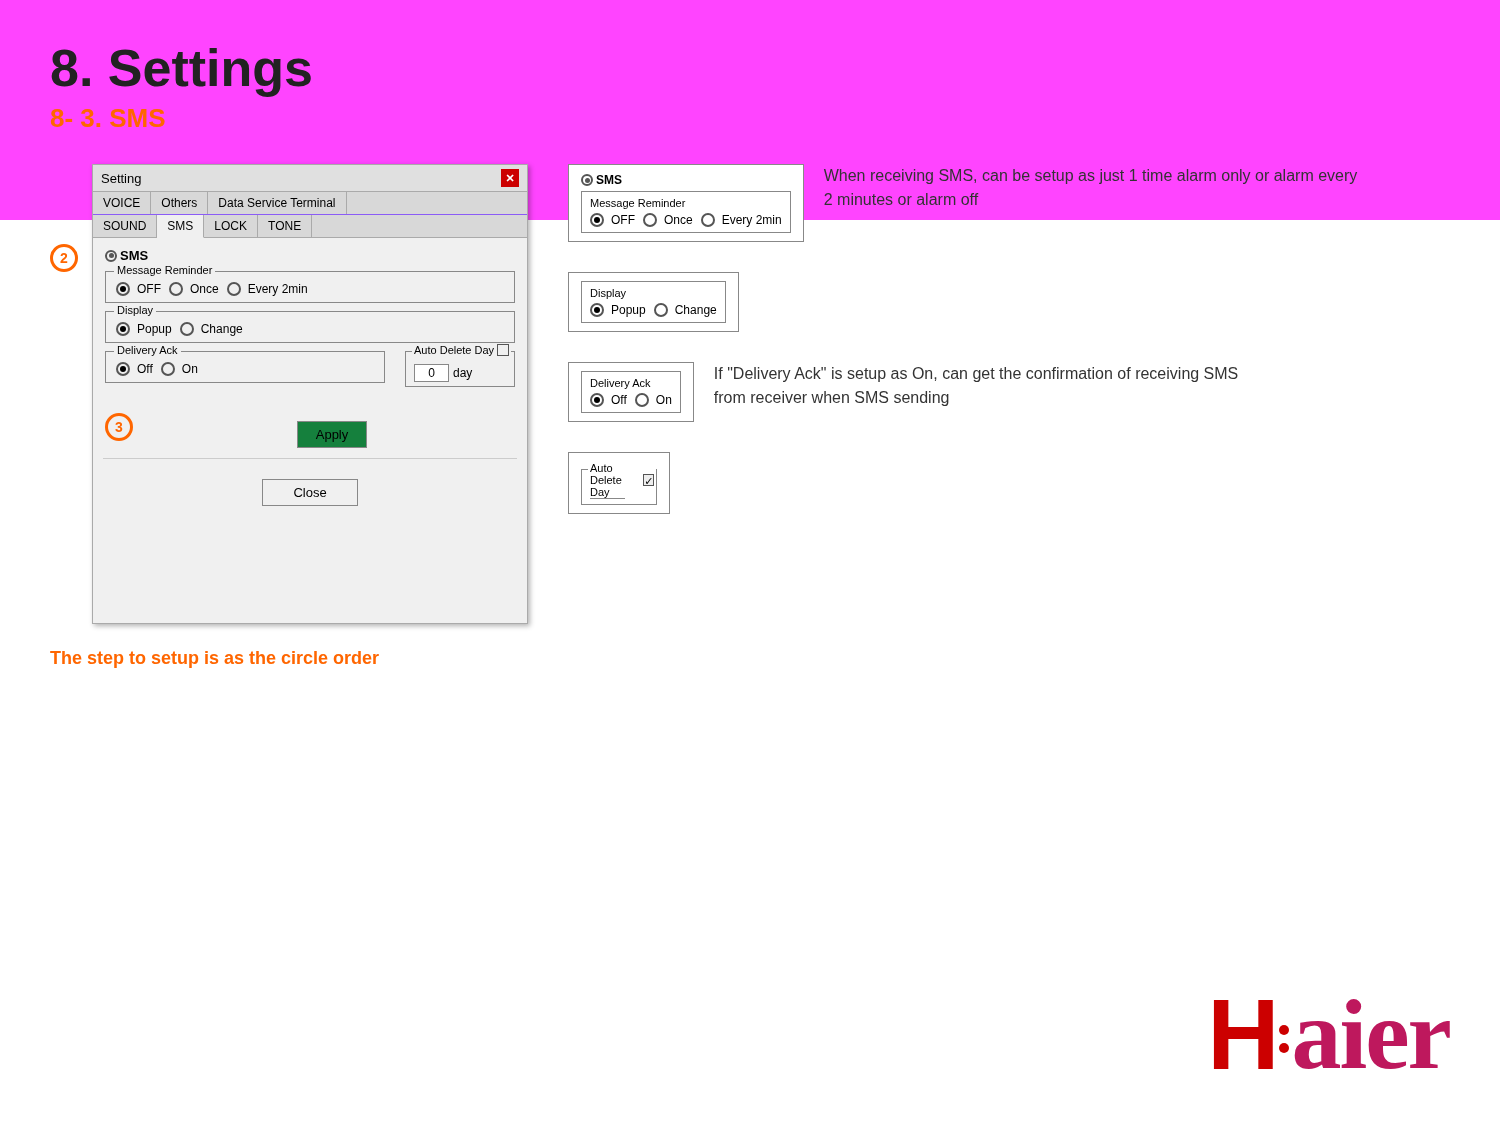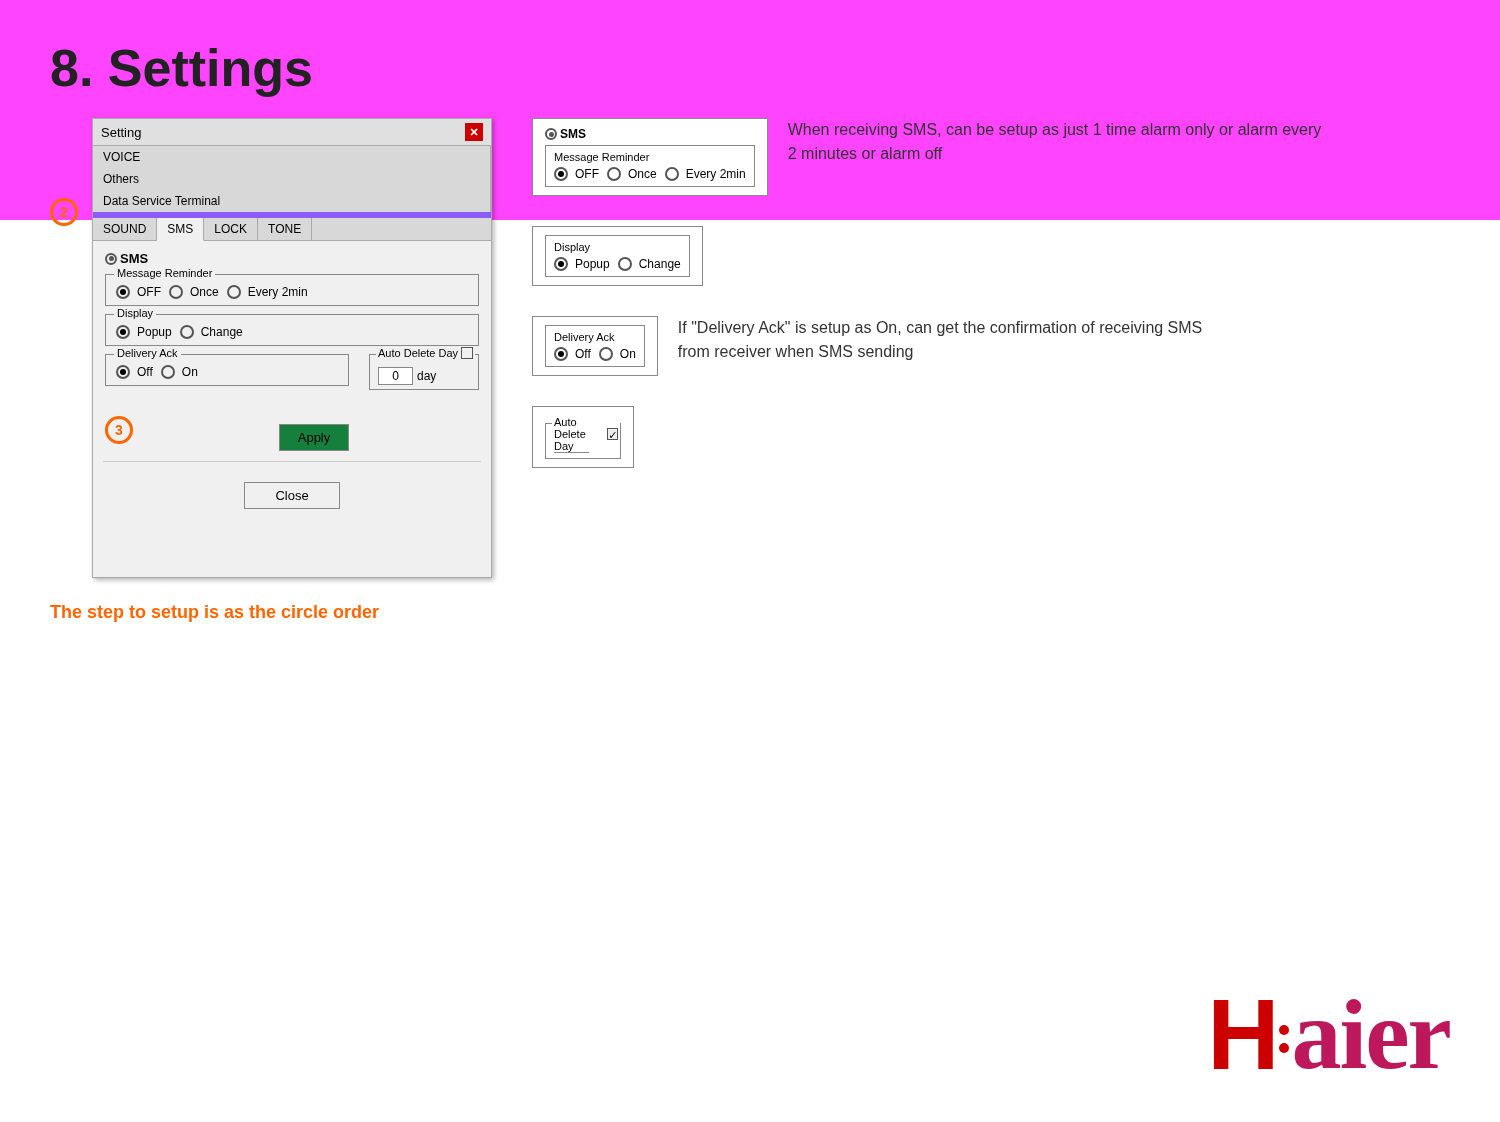--- a/index.html
+++ b/index.html
@@ -47,21 +47,21 @@
       flex-direction: row;
       gap: 40px;
       margin-top: 20px;
       align-items: flex-start;
     }
 
     
     .dialog {
       border: 1px solid #aaa;
       background: #f0f0f0;
-      width: 400px;
+      width: 436px;
       min-height: 460px;
       position: relative;
       box-shadow: 2px 2px 5px rgba(0,0,0,0.3);
       flex-shrink: 0;
     }
 
     .dialog-titlebar {
       background: #e0e0e0;
       border-bottom: 1px solid #aaa;
       padding: 4px 8px;
@@ -85,22 +85,21 @@
       cursor: pointer;
       display: flex;
       align-items: center;
       justify-content: center;
       font-weight: bold;
     }
 
     .dialog-tabs {
       display: flex;
       background: #d8d8d8;
-      border-bottom: 6px solid #8b5cf6;
-      flex-direction: column;
+      border-bottom: 1px solid #8b5cf6;
     }
 
     .dialog-tab {
       padding: 4px 10px;
       font-size: 12px;
       border-right: 1px solid #aaa;
       cursor: pointer;
       background: #d8d8d8;
       color: #000;
     }
@@ -342,20 +341,21 @@
     }
   </style>
 </head>
 <body>
 
 <div class="top-band"></div>
 
 <div class="page-content">
 
   <div class="page-title">8. Settings</div>
+  <div class="page-subtitle">8- 3. SMS</div>
 
   <div class="main-layout">
 
     <div style="position:relative; display:flex; flex-direction:column; align-items:flex-start;">
       <div style="display:flex; align-items:flex-start; gap:8px;">
 
         <div class="circle-num" style="margin-top:80px;">2</div>
 
         <div class="dialog">
 

